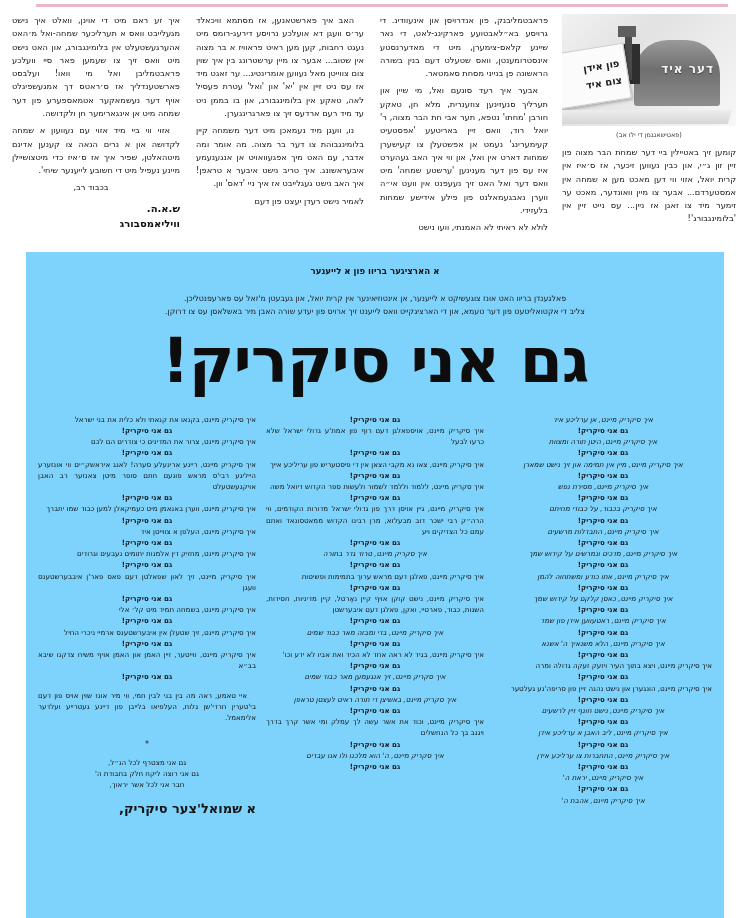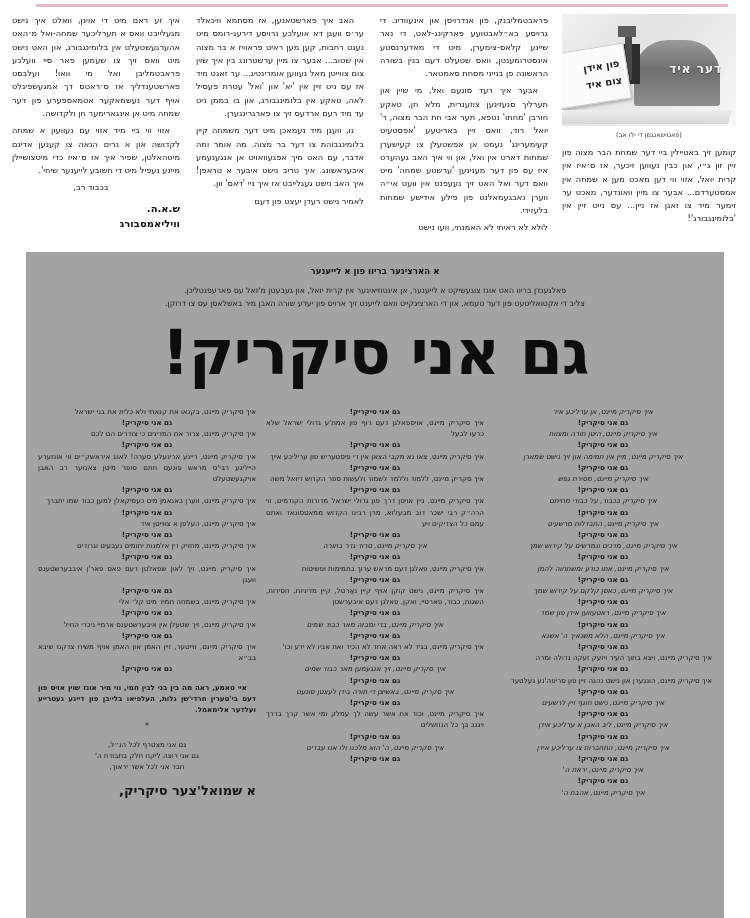--- a/index.html
+++ b/index.html
@@ -49,21 +49,21 @@
   }
   .mbox-body {
     position: absolute;
     right: 16px; top: 26px;
     width: 86px; height: 66px;
     background: linear-gradient(180deg,#9a9a9a 0%,#6f6f6f 45%,#8d8d8d 100%);
     border-radius: 34px 34px 3px 3px;
   }
   .mbox-face {
     position: absolute;
-    right: 14px; top: 48px;
+    right: 22px; top: 48px;
     color: #f4f4f4;
     font-size: 12px;
     font-weight: bold;
     letter-spacing: 1px;
     text-shadow: 0 1px 1px rgba(0,0,0,.5);
   }
   .mbox-flag {
     position: absolute;
     right: 104px; top: 14px;
     width: 7px; height: 52px;
@@ -145,37 +145,37 @@
     font-size: 10px;
     text-align: right;
     line-height: 1.5;
   }
 
   
   .lower {
     position: absolute;
     left: 26px; right: 26px;
     top: 252px; bottom: 0;
-    background: #a3a3a3;
+    background: #7dd3fc;
     padding: 12px 12px 6px 12px;
     direction: rtl;
   }
   .kicker {
     text-align: center;
     font-weight: bold;
     font-size: 8.6px;
     color: #111;
     margin: 2px 0 5px 0;
   }
   .deck {
     text-align: center;
     font-size: 7.8px;
     line-height: 1.7;
     color: #1a1a1a;
-    margin: 8px auto 6px auto;
+    margin: 16px auto 6px auto;
     max-width: 560px;
   }
   .headline {
     text-align: center;
     font-weight: bold;
     font-size: 62px;
     line-height: 1.02;
     color: #0d0d0d;
     margin: 10px 0 22px 0;
     letter-spacing: -1px;
@@ -199,25 +199,25 @@
     text-align-last: right;
     margin: 0;
   }
   .refrain {
     text-align: center;
     font-weight: bold;
     margin: 0;
   }
   .pcol .verse.ctr { text-align: center; text-align-last: center; font-style: italic; }
   .bold-block {
-    font-weight: bold;
+    font-weight: normal;
     text-align: justify;
     text-align-last: right;
     text-indent: 9px;
-    margin: 7px 0 6px 0;
+    margin: 7px 0 16px 0;
   }
   .star {
     text-align: center;
     margin: 6px 0 5px 0;
     font-size: 8px;
     color: #222;
   }
   .closing-block {
     text-align: center;
     margin: 0;
@@ -347,21 +347,21 @@
         <div class="verse">איך סיקריק מיינט, פאלגן דעם מראש ערוך בתמימות ופשיטות</div>
         <div class="refrain">גם אני סיקריק!</div>
         <div class="verse">איך סיקריק מיינט, נישט קוקן אויף קיין נאַרטל, קיין מדיניות, חסידות, השגות, כבוד, פארטיי, ואקן, פאלגן דעם איבערשטן</div>
         <div class="refrain">גם אני סיקריק!</div>
         <div class="verse ctr">איך סיקריק מיינט, בדי ומבזה מאר כבוד שמים</div>
         <div class="refrain">גם אני סיקריק!</div>
         <div class="verse">איך סיקריק מיינט, בגיד לא ראה אחד לא הכיד ואת אביו לא ידע וכו'</div>
         <div class="refrain">גם אני סיקריק!</div>
         <div class="verse ctr">איך סקריק מיינט, זיך אנגעמען מאר כבוד שמים</div>
         <div class="refrain">גם אני סיקריק!</div>
-        <div class="verse ctr">איך סקריק מיינט, באשיצן די תורה בידן לעצטן סונעם</div>
+        <div class="verse ctr">איך סקריק מיינט, באשיצן די תורה ראיט לעצטן טראפן</div>
         <div class="refrain">גם אני סיקריק!</div>
         <div class="verse">איך סיקריק מיינט, וכוד את אשר עשה לך עמלק ומי אשר קרך בדרך ויגנב בך כל הנחשלים</div>
         <div class="refrain">גם אני סיקריק!</div>
         <div class="verse ctr">איך סקריק מיינט, ה' הוא מלכנו ולו אנו עבדים</div>
         <div class="refrain">גם אני סיקריק!</div>
       </div>
 
       <div class="pcol">
         <div class="verse">איך סיקריק מיינט, בקנאו את קנאתי ולא כלית את בני ישראל</div>
         <div class="refrain">גם אני סיקריק!</div>

